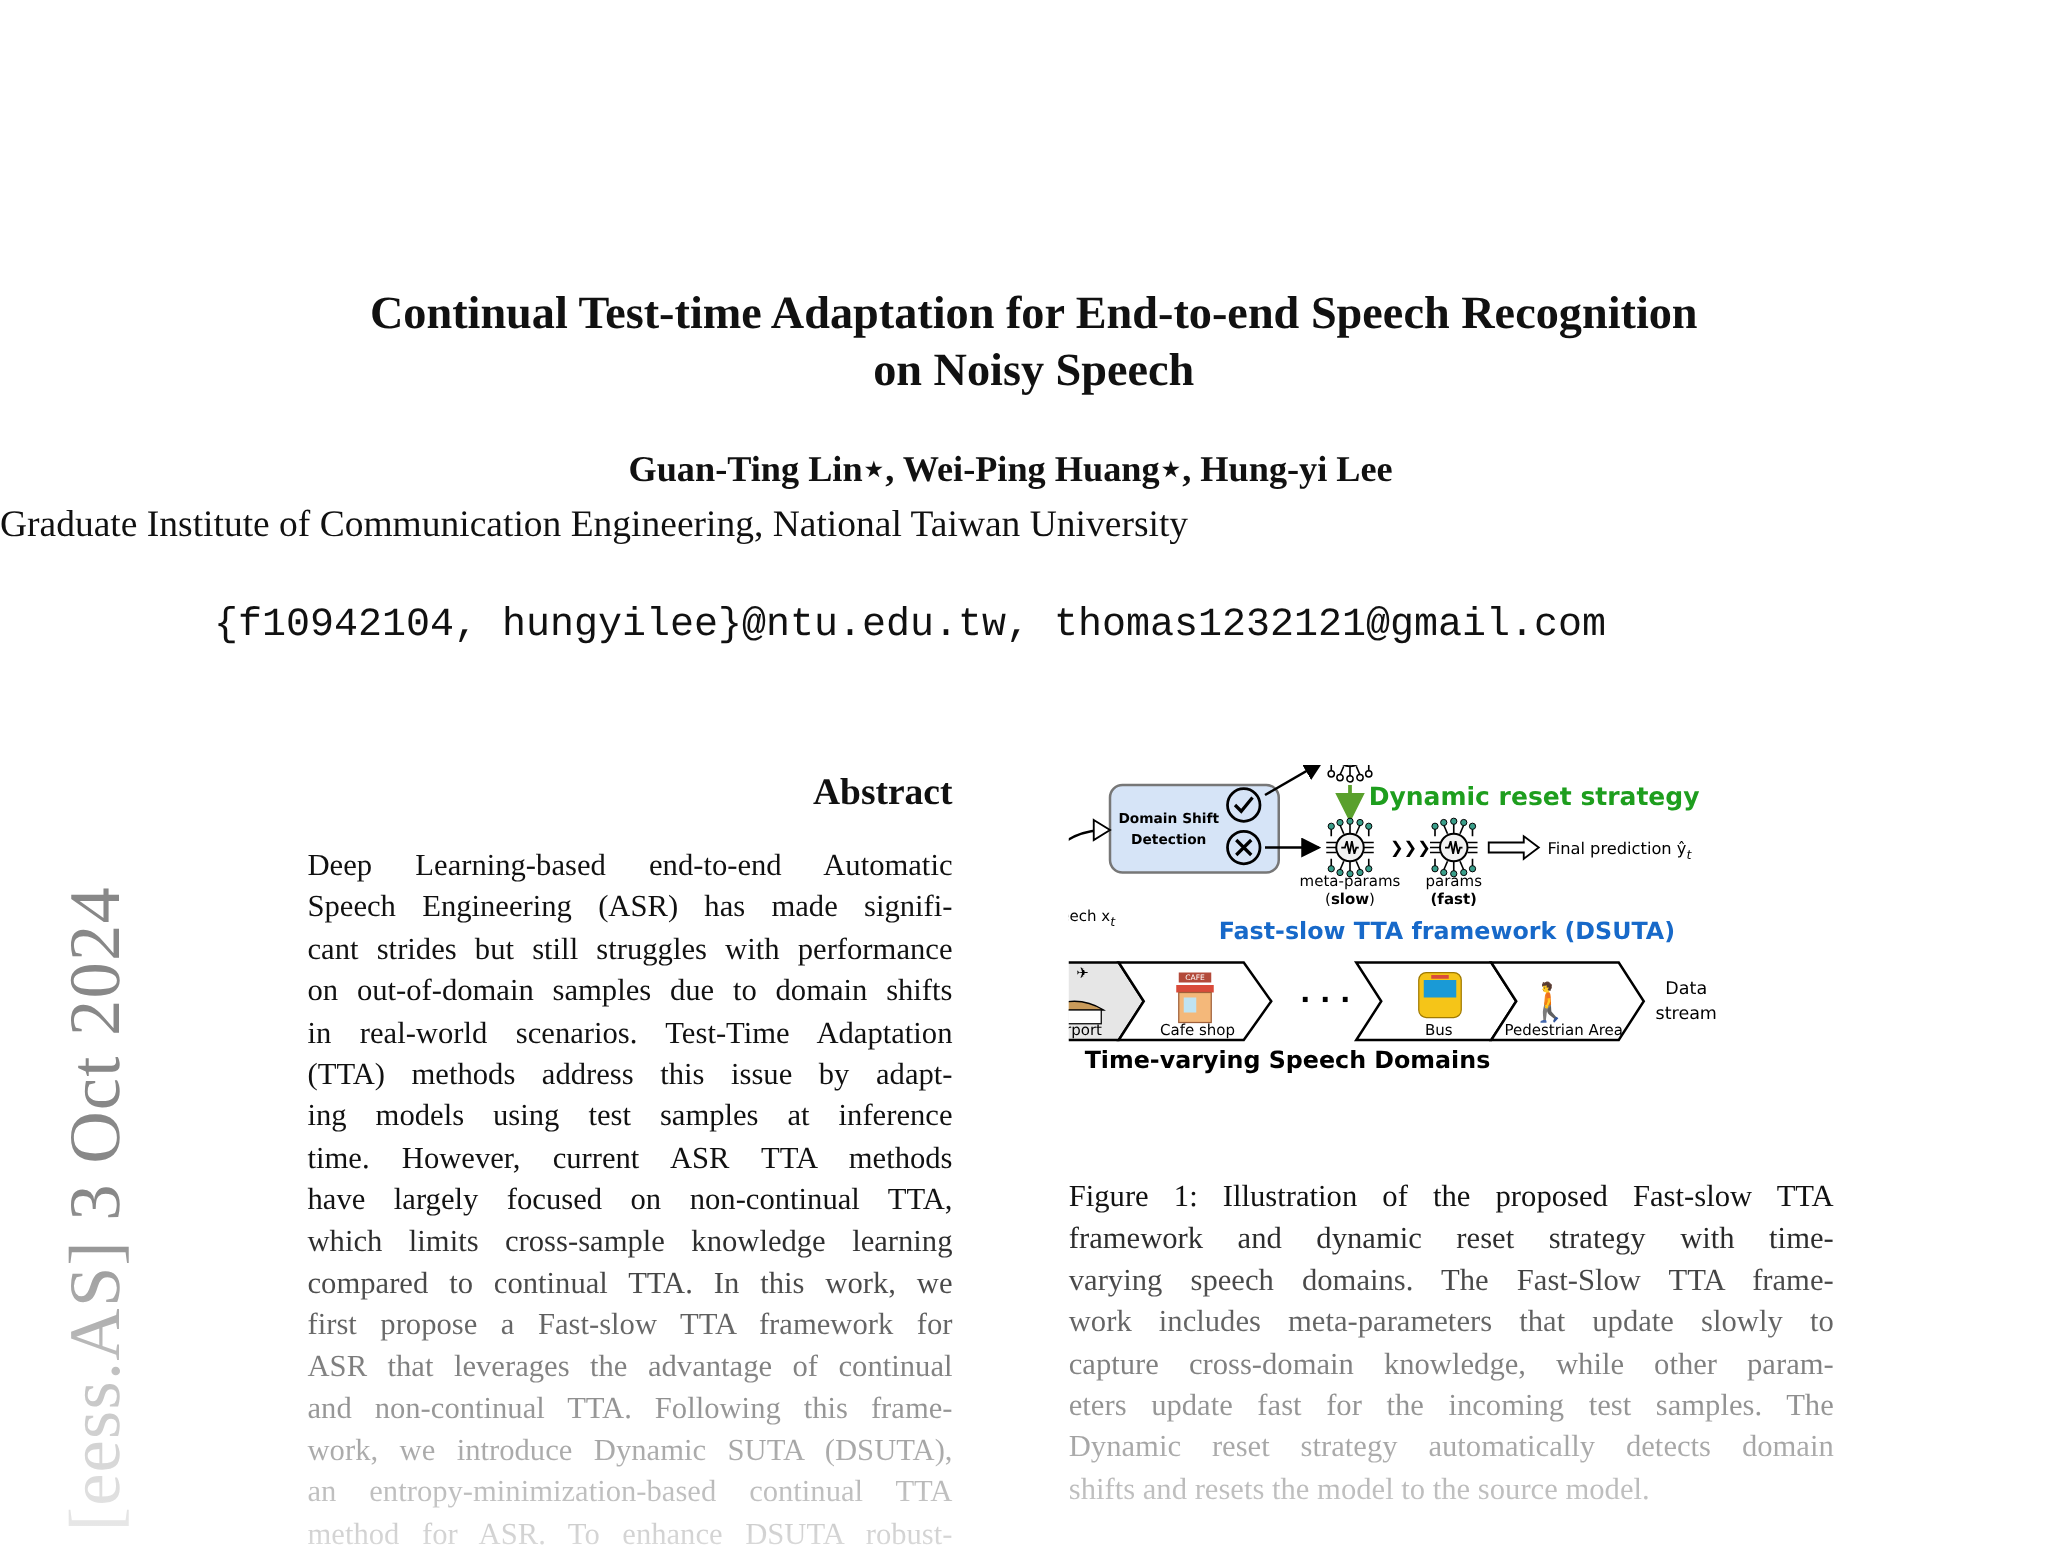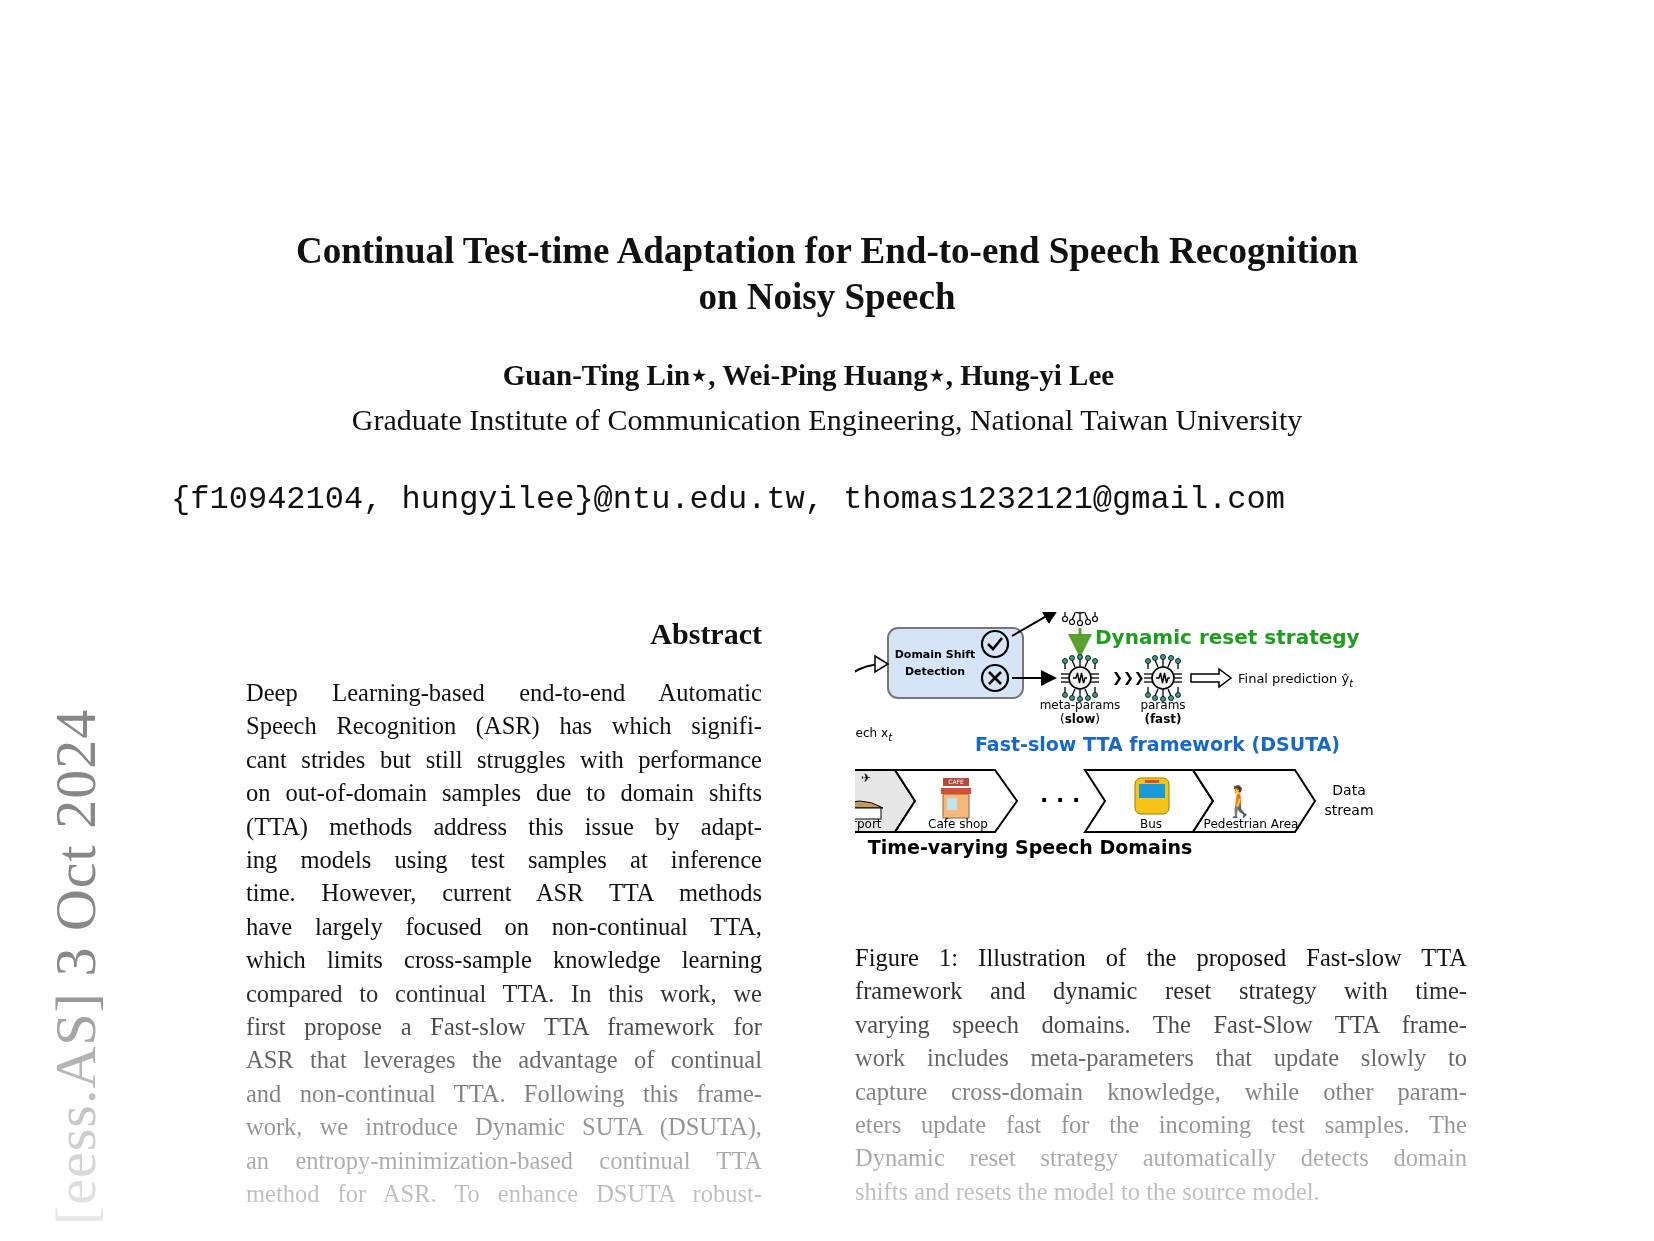--- a/index.html
+++ b/index.html
@@ -1,19 +1,19 @@
 <!DOCTYPE html>
 <html><head>
 <meta charset="utf-8">
 <style>
   html, body { margin:0; padding:0; background:#fff; }
   body { width:1654px; height:1241px; position:relative; overflow:hidden; font-family:"Liberation Serif", serif; color:#111; }
   .title { position:absolute; left:0; width:1654px; top:228px; text-align:center; font-weight:bold; font-size:37px; line-height:46px; }
   .authors { position:absolute; left:0; width:1617px; top:358px; text-align:center; font-weight:bold; font-size:29px; }
-  .affil { position:absolute; left:0; width:1654px; top:400px; text-align:center; font-size:30px; line-height:39px; }
+  .affil { position:absolute; left:0; width:1654px; top:400px; font-size:30px; line-height:39px; }
   .email { position:absolute; left:0; width:1456px; top:481px; text-align:center; font-family:Liberation Mono, monospace; font-size:32px; }
   .abs-head { position:absolute; left:246px; width:516px; top:617px; text-align:right; font-weight:bold; font-size:30px; }
   .abs-body { position:absolute; left:246px; width:516px; top:676px; font-size:24.5px; line-height:33.4px; text-align:justify; }
   .line { display:block; white-space:nowrap; text-align-last:justify; }
   .arxiv { position:absolute; left:42px; top:1225px; transform-origin:0 0; transform:rotate(-90deg); font-size:58px; color:#888; white-space:nowrap; letter-spacing:1px; }
   .figure { position:absolute; left:855px; top:612px; width:600px; height:300px; }
   .caption { position:absolute; left:855px; width:612px; top:941px; font-size:24.5px; line-height:33.4px; }
   .fade { position:absolute; left:0; width:1654px; top:960px; height:281px; pointer-events:none;
     background:linear-gradient(to bottom, rgba(255,255,255,0) 0%, rgba(255,255,255,0.45) 45%, rgba(255,255,255,0.85) 100%); }
   svg text { font-family:"DejaVu Sans", sans-serif; }
@@ -29,23 +29,24 @@
 <div class="affil">
   <div>Graduate Institute of Communication Engineering, National Taiwan University</div>
 </div>
 <div class="email">{f10942104, hungyilee}@ntu.edu.tw, thomas1232121@gmail.com</div>
 
 <div class="arxiv">[eess.AS]  3 Oct 2024</div>
 
 <div class="abs-head">Abstract</div>
 <div class="abs-body">
   <span class="line">Deep Learning-based end-to-end Automatic</span>
-  <span class="line">Speech Recognition (ASR) has which signifi-</span>
+  <span class="line">Speech Engineering (ASR) has made signifi-</span>
   <span class="line">cant strides but still struggles with performance</span>
   <span class="line">on out-of-domain samples due to domain shifts</span>
+  <span class="line">in real-world scenarios. Test-Time Adaptation</span>
   <span class="line">(TTA) methods address this issue by adapt-</span>
   <span class="line">ing models using test samples at inference</span>
   <span class="line">time.  However, current ASR TTA methods</span>
   <span class="line">have largely focused on non-continual TTA,</span>
   <span class="line">which limits cross-sample knowledge learning</span>
   <span class="line">compared to continual TTA. In this work, we</span>
   <span class="line">first propose a Fast-slow TTA framework for</span>
   <span class="line">ASR that leverages the advantage of continual</span>
   <span class="line">and non-continual TTA. Following this frame-</span>
   <span class="line">work, we introduce Dynamic SUTA (DSUTA),</span>

